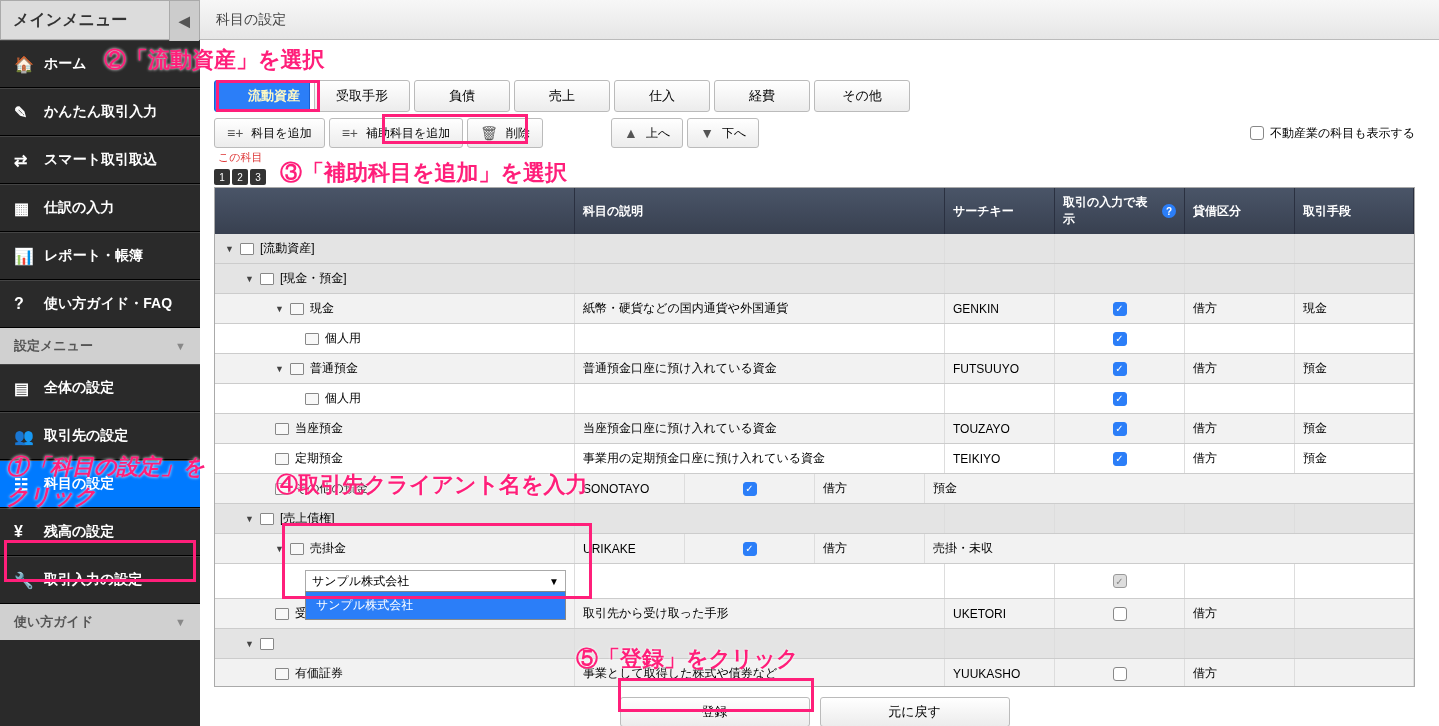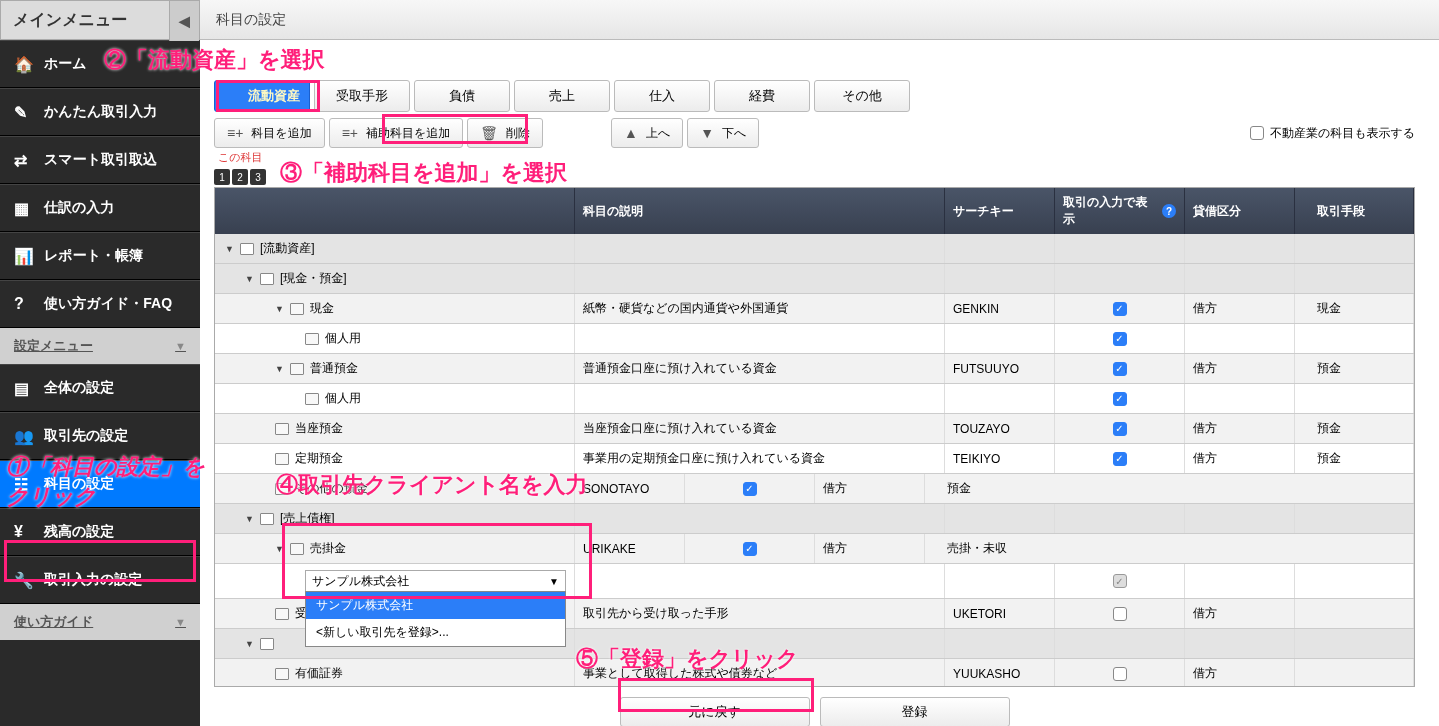--- a/index.html
+++ b/index.html
@@ -4,21 +4,21 @@
 <style>
 * { margin: 0; padding: 0; box-sizing: border-box; font-family: "Hiragino Kaku Gothic Pro", Meiryo, sans-serif; }
 body { background: #fff; width: 1439px; height: 726px; overflow: hidden; position: relative; }
 
 .sidebar { position: absolute; left: 0; top: 0; width: 200px; height: 726px; background: #2a2a2a; }
 .sidebar-header { background: #dcdcdc; border: 1px solid #aaa; height: 40px; display: flex; align-items: center; padding: 0 12px; font-weight: bold; color: #333; position: relative; }
 .sidebar-header .collapse { position: absolute; right: 0; top: 0; width: 30px; height: 40px; background: #ccc; border-left: 1px solid #aaa; display: flex; align-items: center; justify-content: center; color: #555; font-size: 14px; }
 .side-item { height: 48px; display: flex; align-items: center; padding: 0 14px; color: #fff; font-size: 14px; font-weight: bold; border-bottom: 1px solid #000; border-top: 1px solid #444; cursor: pointer; }
 .side-item.active { background: #007aff; }
 .side-item .icon { width: 20px; margin-right: 10px; font-size: 16px; display: inline-flex; }
-.side-section { height: 36px; background: #d0d0d0; color: #555; font-weight: bold; display: flex; align-items: center; padding: 0 14px; font-size: 13px; text-decoration: underline; }
+.side-section { height: 36px; background: #d0d0d0; color: #555; font-weight: bold; display: flex; align-items: center; padding: 0 14px; font-size: 13px; }
 .side-section .chev { margin-left: auto; font-size: 11px; color: #888; }
 
 .main { position: absolute; left: 200px; top: 0; right: 0; bottom: 0; background: #fff; }
 .page-title-bar { height: 40px; background: linear-gradient(#f7f7f7,#e6e6e6); border-bottom: 1px solid #bbb; display: flex; align-items: center; padding: 0 16px; font-size: 14px; color: #444; }
 .content { position: absolute; left: 0; right: 10px; top: 80px; bottom: 0; padding: 0 14px; }
 
 .tabs { display: flex; gap: 4px; margin-bottom: 6px; }
 .tab { border: 1px solid #bbb; background: linear-gradient(#fff,#ececec); padding: 6px 0; width: 96px; text-align: center; font-size: 13px; border-radius: 3px; cursor: pointer; }
 .tab.active { background: #2b7ef8; border-color: #1a5fcf; color: #fef9c3; font-weight: bold; padding-left: 24px; }
 
@@ -31,21 +31,21 @@
 .stepnum span { width: 16px; height: 16px; background: #333; color: #fff; font-size: 10px; border-radius: 2px; display: flex; align-items: center; justify-content: center; }
 
 .table-wrap { border: 1px solid #aaa; background: #fff; height: 500px; overflow: auto; }
 .thead { display: flex; background: linear-gradient(#4a5568,#384050); color: #fff; font-size: 12px; font-weight: bold; position: sticky; top: 0; }
 .thead > div { padding: 6px 8px; border-right: 1px solid #2a3040; display: flex; align-items: center; }
 .col-name { width: 360px; }
 .col-desc { width: 370px; }
 .col-key { width: 110px; }
 .col-show { width: 130px; justify-content: center; }
 .col-drcr { width: 110px; }
-.col-method { flex: 1; margin-left: 14px; }
+.col-method { flex: 1; }
 
 .trow { display: flex; border-bottom: 1px solid #ccc; font-size: 12px; min-height: 30px; }
 .trow:nth-child(even){ background:#f2f2f2; }
 .trow.grouprow { background: #e4e4e4; }
 .trow > div { padding: 6px 8px; border-right: 1px solid #ddd; display: flex; align-items: center; }
 .trow .col-name { gap: 6px; }
 .indent1 { padding-left: 10px !important; }
 .indent2 { padding-left: 30px !important; }
 .indent3 { padding-left: 60px !important; }
 .indent4 { padding-left: 90px !important; }
@@ -354,21 +354,20 @@
           <div class="col-method">売掛・未収</div>
         </div>
 
       <div class="trow" style="background:#fff">
         <div class="col-name indent4" style="position:relative; overflow:visible;">
           <div class="select-input">
             <span>サンプル株式会社</span>
             <span class="arrow">▼</span>
             <div class="dropdown">
               <div class="opt sel">サンプル株式会社</div>
-              <div class="opt">&lt;新しい取引先を登録&gt;...</div>
             </div>
           </div>
         </div>
         <div class="col-desc"></div>
           <div class="col-key"></div>
           <div class="col-show" style="justify-content:center">
             <span class="cb dim checked"></span>
           </div>
           <div class="col-drcr"></div>
           <div class="col-method"></div>
@@ -410,22 +409,22 @@
           <div class="col-show" style="justify-content:center">
             <span class="cb"></span>
           </div>
           <div class="col-drcr">借方</div>
           <div class="col-method"></div>
         </div>
 
     </div>
 
     <div class="footer-btns">
+      <div class="fbtn">登録</div>
       <div class="fbtn">元に戻す</div>
-      <div class="fbtn">登録</div>
     </div>
   </div>
 </div>
 
 <div class="highlight-box" style="left:4px; top:540px; width:192px; height:42px;"></div>
 <div class="annotation" style="left:6px; top:452px; width:220px;font-style:italic;">①「科目の設定」をクリック</div>
 
 <div class="highlight-box" style="left:216px; top:80px; width:104px; height:32px;"></div>
 <div class="annotation" style="left:104px; top:45px;">②「流動資産」を選択</div>
 

